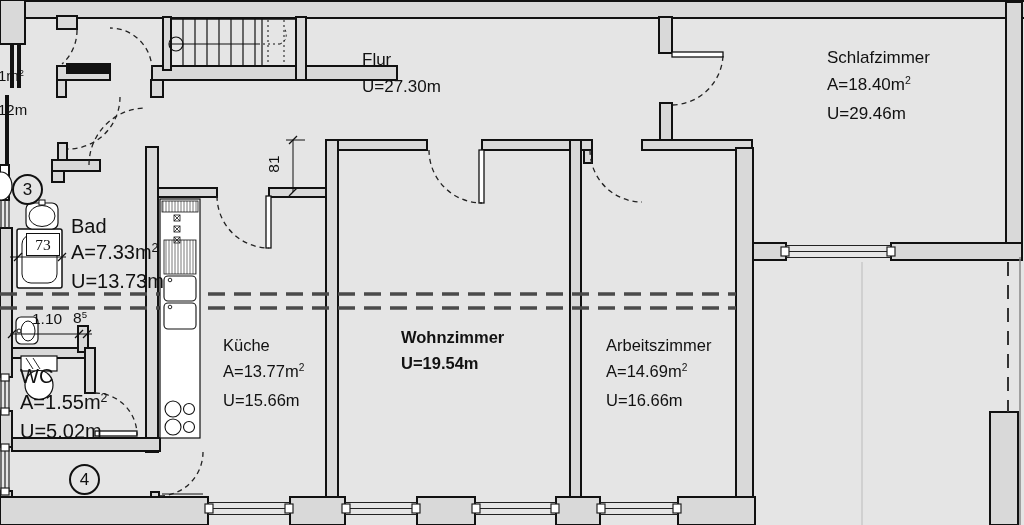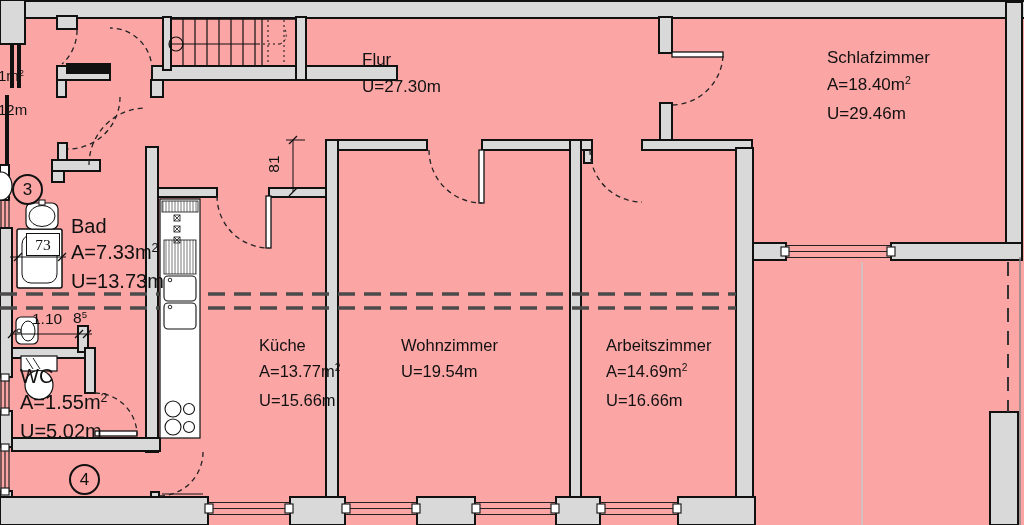--- a/index.html
+++ b/index.html
@@ -1,16 +1,16 @@
 <!DOCTYPE html>
 <html><head>
 <meta charset="utf-8">
 <style>
   html,body{margin:0;padding:0;background:#fff;}
-  .plan{position:relative;width:1024px;height:525px;background:#fca5a5;overflow:hidden;
+  .plan{position:relative;width:1024px;height:525px;background:#e5e5e5;overflow:hidden;
         font-family:"Liberation Sans", sans-serif;color:#111;}
   .plan svg{position:absolute;left:0;top:0;}
   .lbl{position:absolute;white-space:nowrap;color:#111;}
   .room-lbl{font-size:17px;line-height:27px;}
   .room-lbl.mid{font-size:16.5px;line-height:26px;}
   .room-lbl.small{font-size:20px;line-height:26px;}
   sup{font-size:0.62em;vertical-align:baseline;position:relative;top:-0.55em;}
   .dim{font-size:15.5px;}
   .dim-box{position:absolute;left:26px;top:233px;width:32px;height:21px;background:#fff;
            border:1.3px solid #111;display:flex;align-items:center;justify-content:center;font-family:Liberation Serif, serif;}
@@ -300,27 +300,27 @@
   <div>A=18.40m<sup>2</sup></div>
   <div>U=29.46m</div>
 </div>
 
 <div class="lbl room-lbl small" style="left:71px;top:213px;">
   <div>Bad</div>
   <div>A=7.33m<sup>2</sup></div>
   <div>U=13.73m</div>
 </div>
 
-<div class="lbl room-lbl mid" style="left:223px;top:332px;margin-left:36px;">
+<div class="lbl room-lbl mid" style="left:223px;top:332px;">
   <div>Küche</div>
   <div>A=13.77m<sup>2</sup></div>
   <div>U=15.66m</div>
 </div>
 
-<div class="lbl room-lbl mid" style="left:401px;top:332px;">
+<div class="lbl room-lbl mid" style="left:401px;top:324px;font-weight:bold;">
   <div>Wohnzimmer</div>
   <div>U=19.54m</div>
 </div>
 
 <div class="lbl room-lbl mid" style="left:606px;top:332px;">
   <div>Arbeitszimmer</div>
   <div>A=14.69m<sup>2</sup></div>
   <div>U=16.66m</div>
 </div>
 

